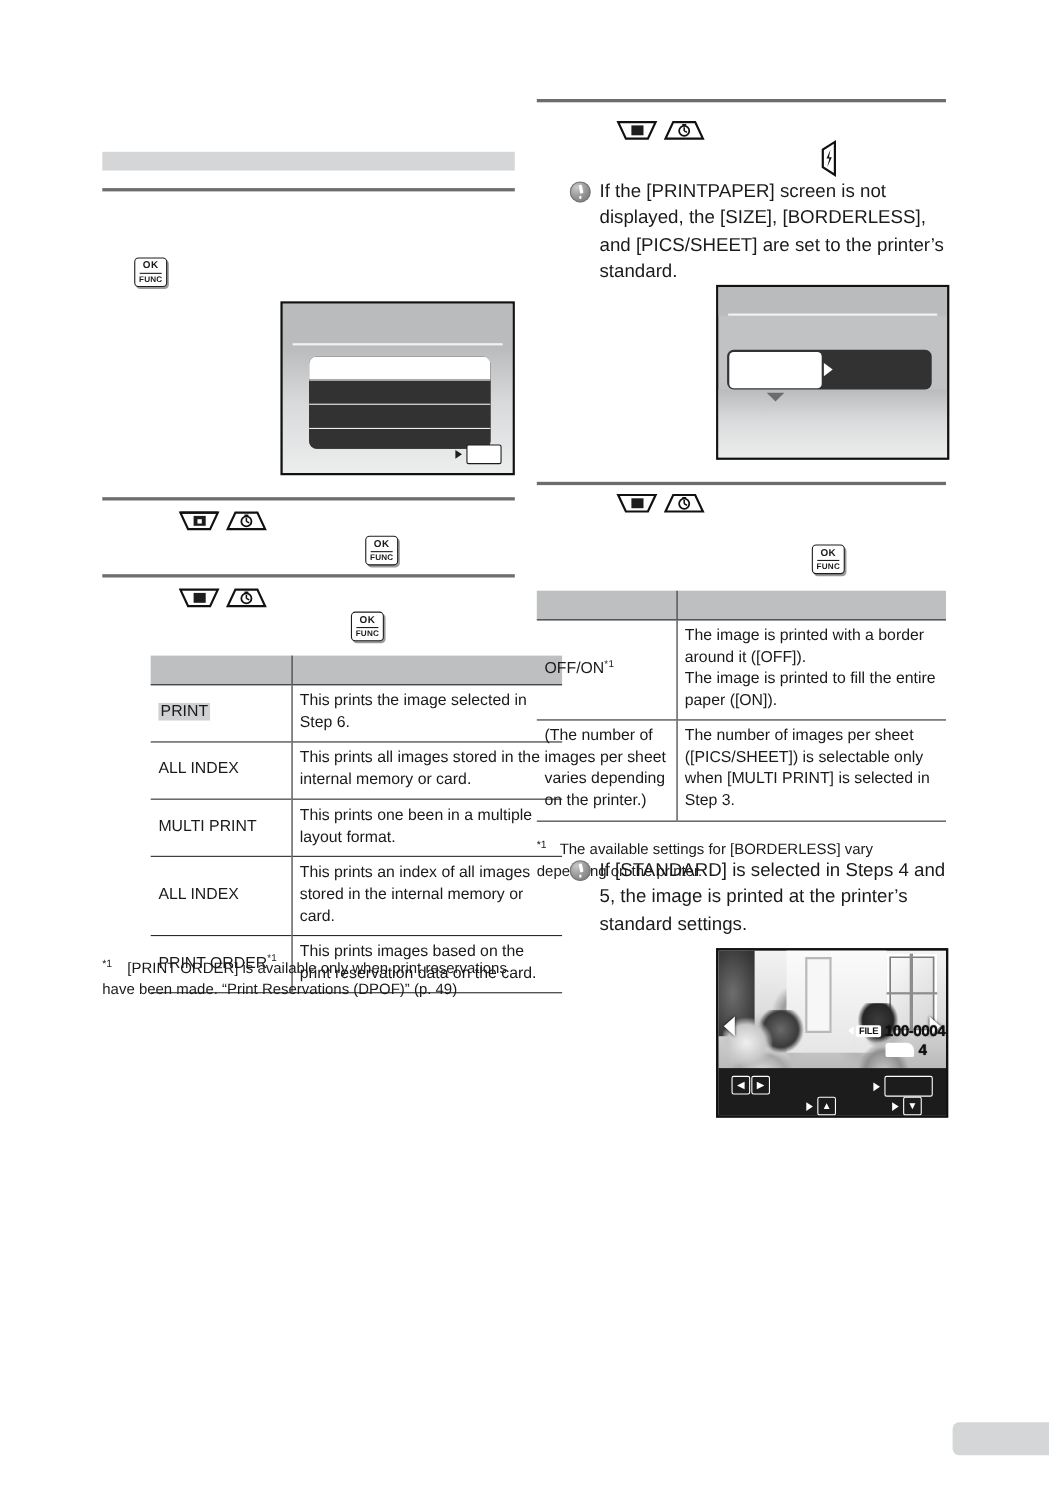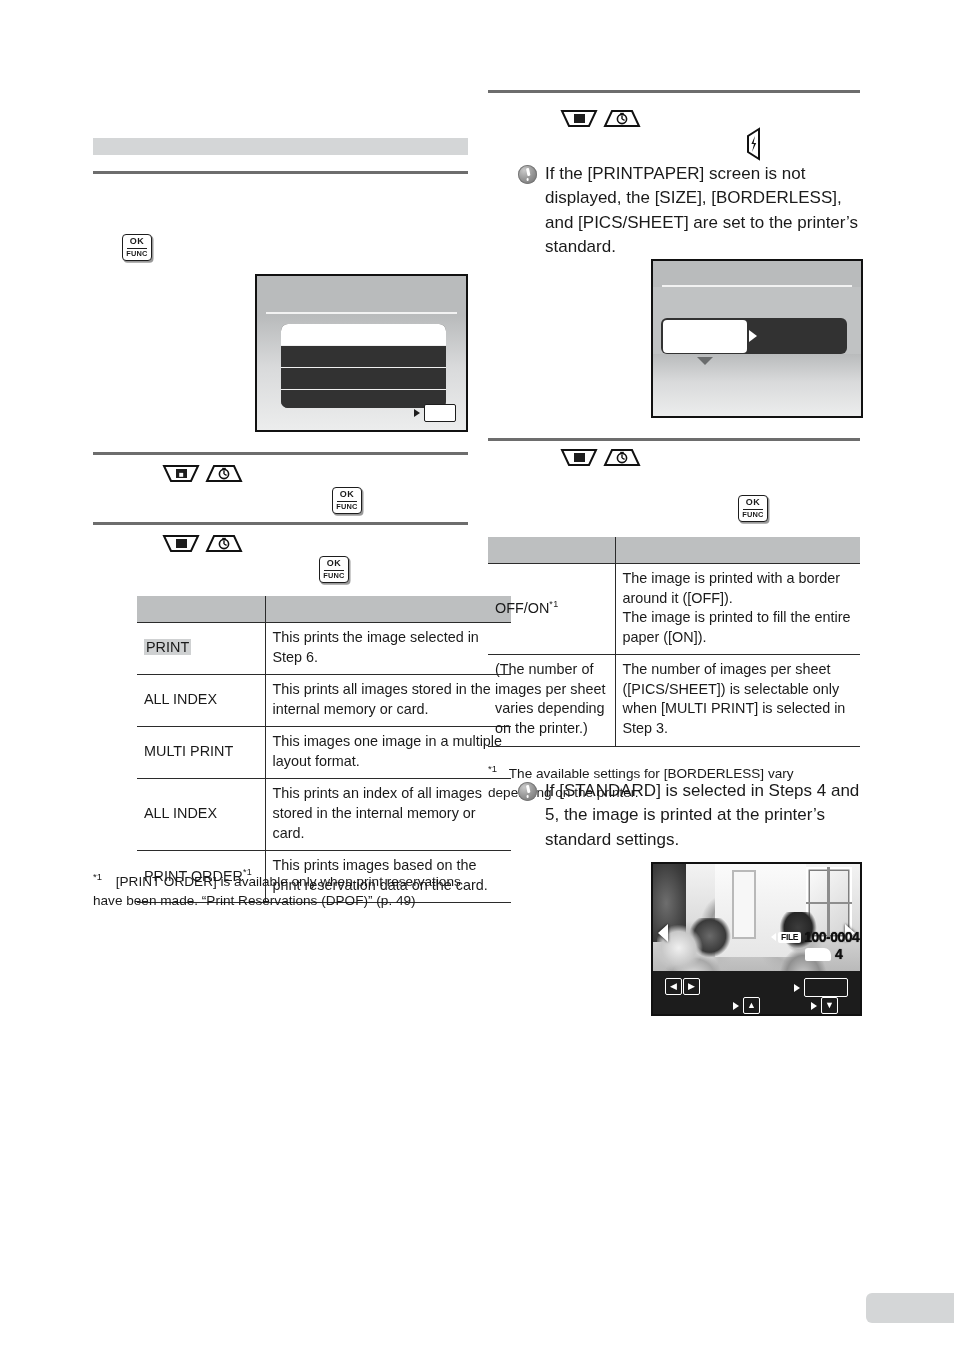--- a/index.html
+++ b/index.html
@@ -272,21 +272,21 @@
       <tr>
         <td class="lab">
           <span>ALL INDEX</span>
         </td>
         <td class="desc">This prints all images stored in the internal memory or card.</td>
       </tr>
       <tr>
         <td class="lab">
           <span>MULTI PRINT</span>
         </td>
-        <td class="desc">This images one image in a multiple layout format.</td>
+        <td class="desc">This prints one been in a multiple layout format.</td>
       </tr>
       <tr>
         <td class="lab">
           <span>ALL INDEX</span>
         </td>
         <td class="desc">This prints an index of all images stored in the internal memory or card.</td>
       </tr>
       <tr class="last">
         <td class="lab">
           <span>PRINT ORDER</span><span class="sup">*1</span>

